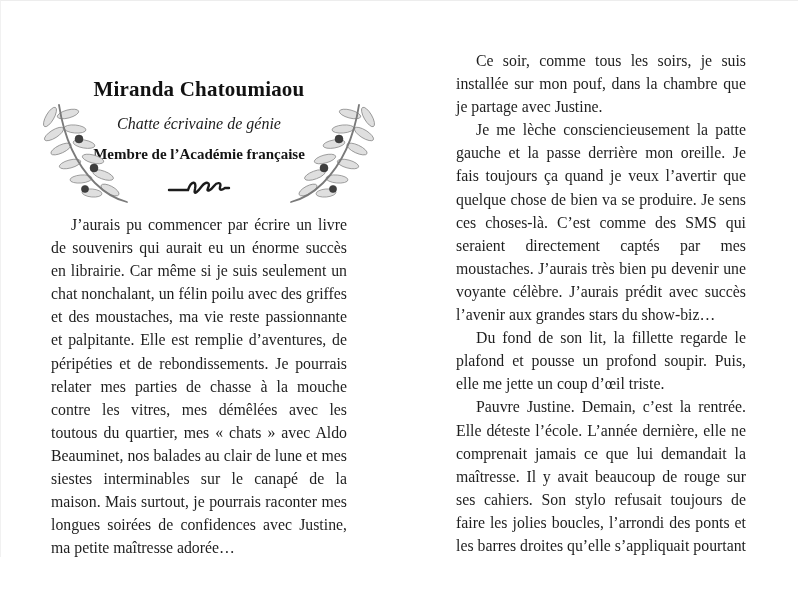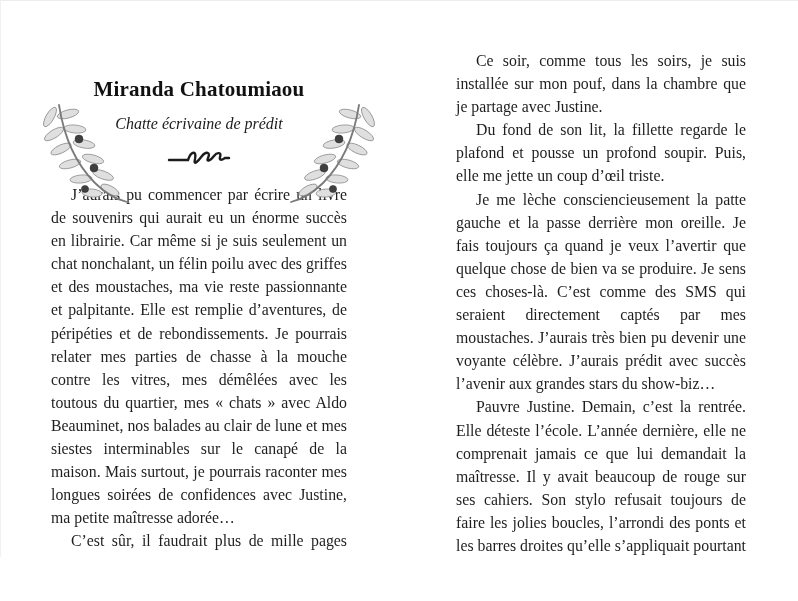--- a/index.html
+++ b/index.html
@@ -152,39 +152,40 @@
         </g>
         <path d="M22,4 C 26,30 36,60 58,82 C 66,90 78,98 90,101" fill="none" stroke="#7a7a7a" stroke-width="1.8" stroke-linecap="round"></path>
         <g fill="#3f3f3f" stroke="#2e2e2e" stroke-width="0.5">
           <circle cx="42" cy="38" r="4"></circle>
           <circle cx="57" cy="67" r="4"></circle>
           <circle cx="48" cy="88" r="3.6"></circle>
         </g>
       </svg>
 
       <h1 class="book-title">Miranda Chatoumiaou</h1>
-      <h2 class="book-subtitle">Chatte écrivaine de prédit</h2>
+      <h2 class="book-subtitle">Chatte écrivaine de génie</h2>
+      <h3 class="book-affiliation">Membre de l’Académie française</h3>
     </div>
 
     <div class="divider-wrap">
       <svg class="divider-svg" width="64" height="18" viewBox="0 0 64 18">
         <path d="M2 12 H21 c3,-9 9,-10 7,-1 c-2,8 4,1 7,-3 c4,-5 9,-4 6,2 c-2,5 3,2 6,-2 c3,-4 8,-4 6,1 c-1,4 2,3 5,1 H62" fill="none" stroke="#1c1c1c" stroke-width="2.4" stroke-linecap="round"></path>
       </svg>
     </div>
 
     <div class="body-text">
       <p>J’aurais pu commencer par écrire un livre de souvenirs qui aurait eu un énorme succès en librairie. Car même si je suis seulement un chat nonchalant, un félin poilu avec des griffes et des moustaches, ma vie reste passionnante et palpitante. Elle est remplie d’aventures, de péripéties et de rebondissements. Je pourrais relater mes parties de chasse à la mouche contre les vitres, mes démêlées avec les toutous du quartier, mes « chats » avec Aldo Beauminet, nos balades au clair de lune et mes siestes interminables sur le canapé de la maison. Mais surtout, je pourrais raconter mes longues soirées de confidences avec Justine, ma petite maîtresse adorée…</p>
       <p>C’est sûr, il faudrait plus de mille pages pour écrire toute ma vie.</p>
     </div>
   </div>
 
   <div class="page-right">
     <p>Ce soir, comme tous les soirs, je suis installée sur mon pouf, dans la chambre que je partage avec Justine.</p>
+    <p>Je me lèche consciencieusement la patte gauche et la passe derrière mon oreille. Je fais toujours ça quand je veux l’avertir que quelque chose de bien va se produire. Je sens ces choses-là. C’est comme des SMS qui seraient directement captés par mes moustaches. J’aurais très bien pu devenir une voyante célèbre. J’aurais prédit avec succès l’avenir aux grandes stars du show-biz…</p>
     <p>Du fond de son lit, la fillette regarde le plafond et pousse un profond soupir. Puis, elle me jette un coup d’œil triste.</p>
-    <p>Je me lèche consciencieusement la patte gauche et la passe derrière mon oreille. Je fais toujours ça quand je veux l’avertir que quelque chose de bien va se produire. Je sens ces choses-là. C’est comme des SMS qui seraient directement captés par mes moustaches. J’aurais très bien pu devenir une voyante célèbre. J’aurais prédit avec succès l’avenir aux grandes stars du show-biz…</p>
     <p>Pauvre Justine. Demain, c’est la rentrée. Elle déteste l’école. L’année dernière, elle ne comprenait jamais ce que lui demandait la maîtresse. Il y avait beaucoup de rouge sur ses cahiers. Son stylo refusait toujours de faire les jolies boucles, l’arrondi des ponts et les barres droites qu’elle s’appliquait pourtant consciencieusement à tracer. Son écriture,</p>
   </div>
 
   <div class="pageno pageno-left">8</div>
   <div class="pageno pageno-right">9</div>
 
   <div class="bottom-rule"></div>
 </div>
 
 </body></html>

